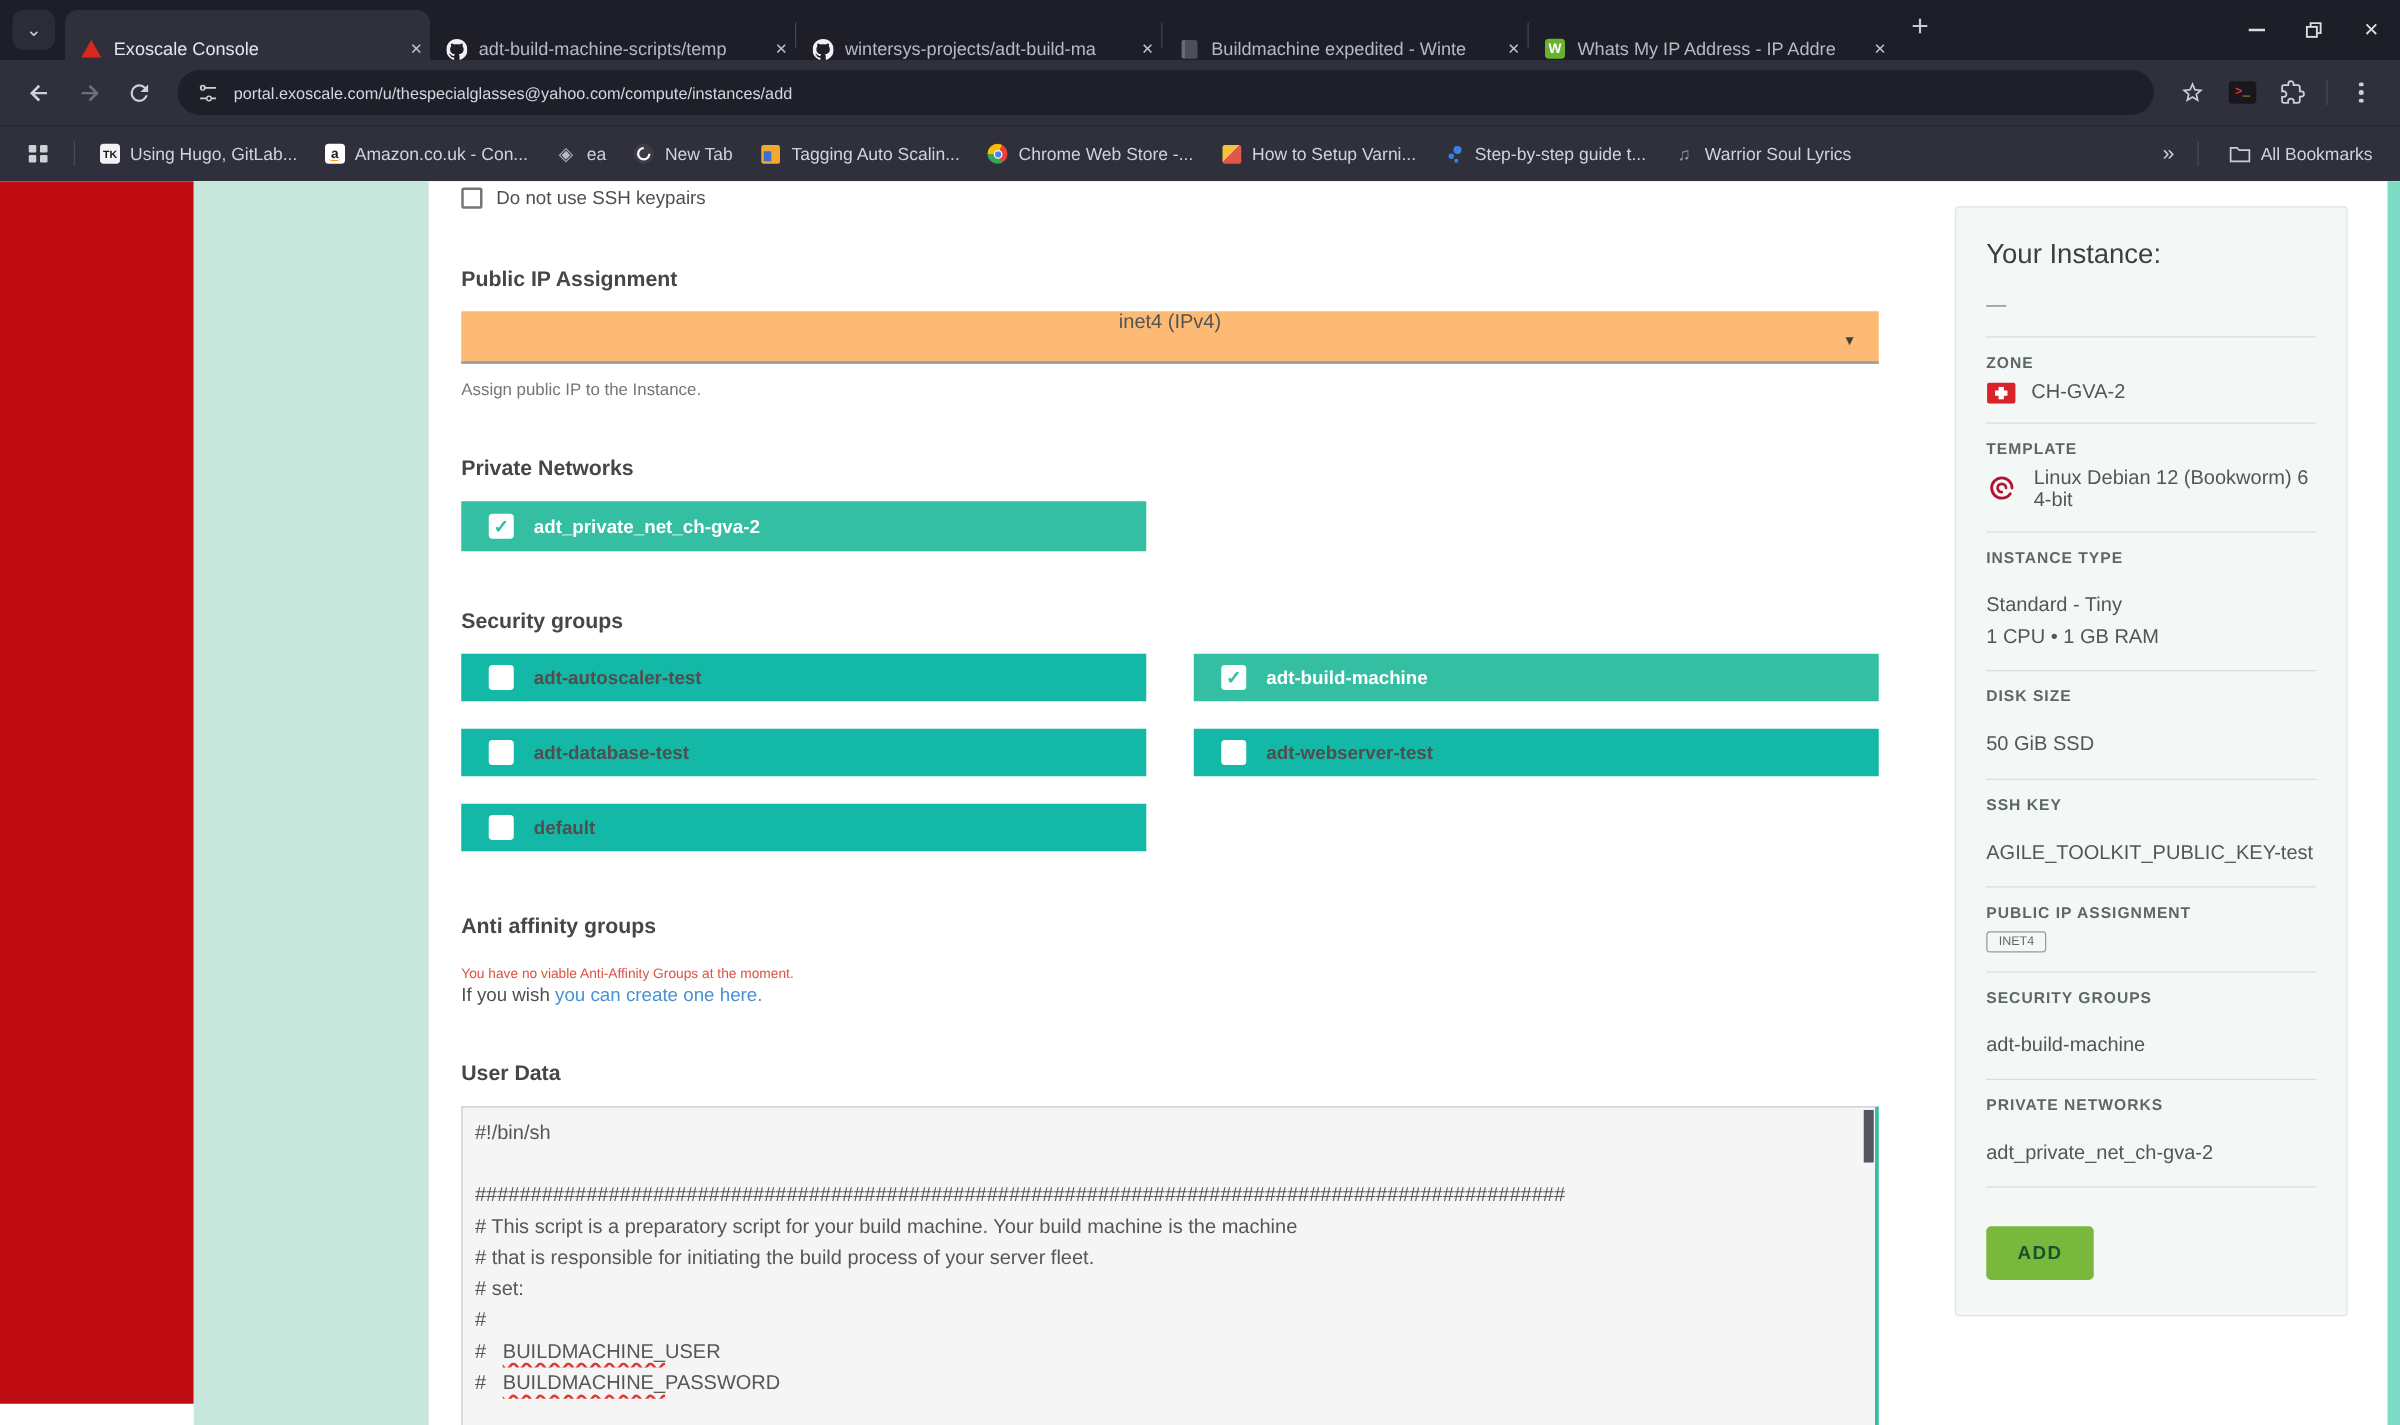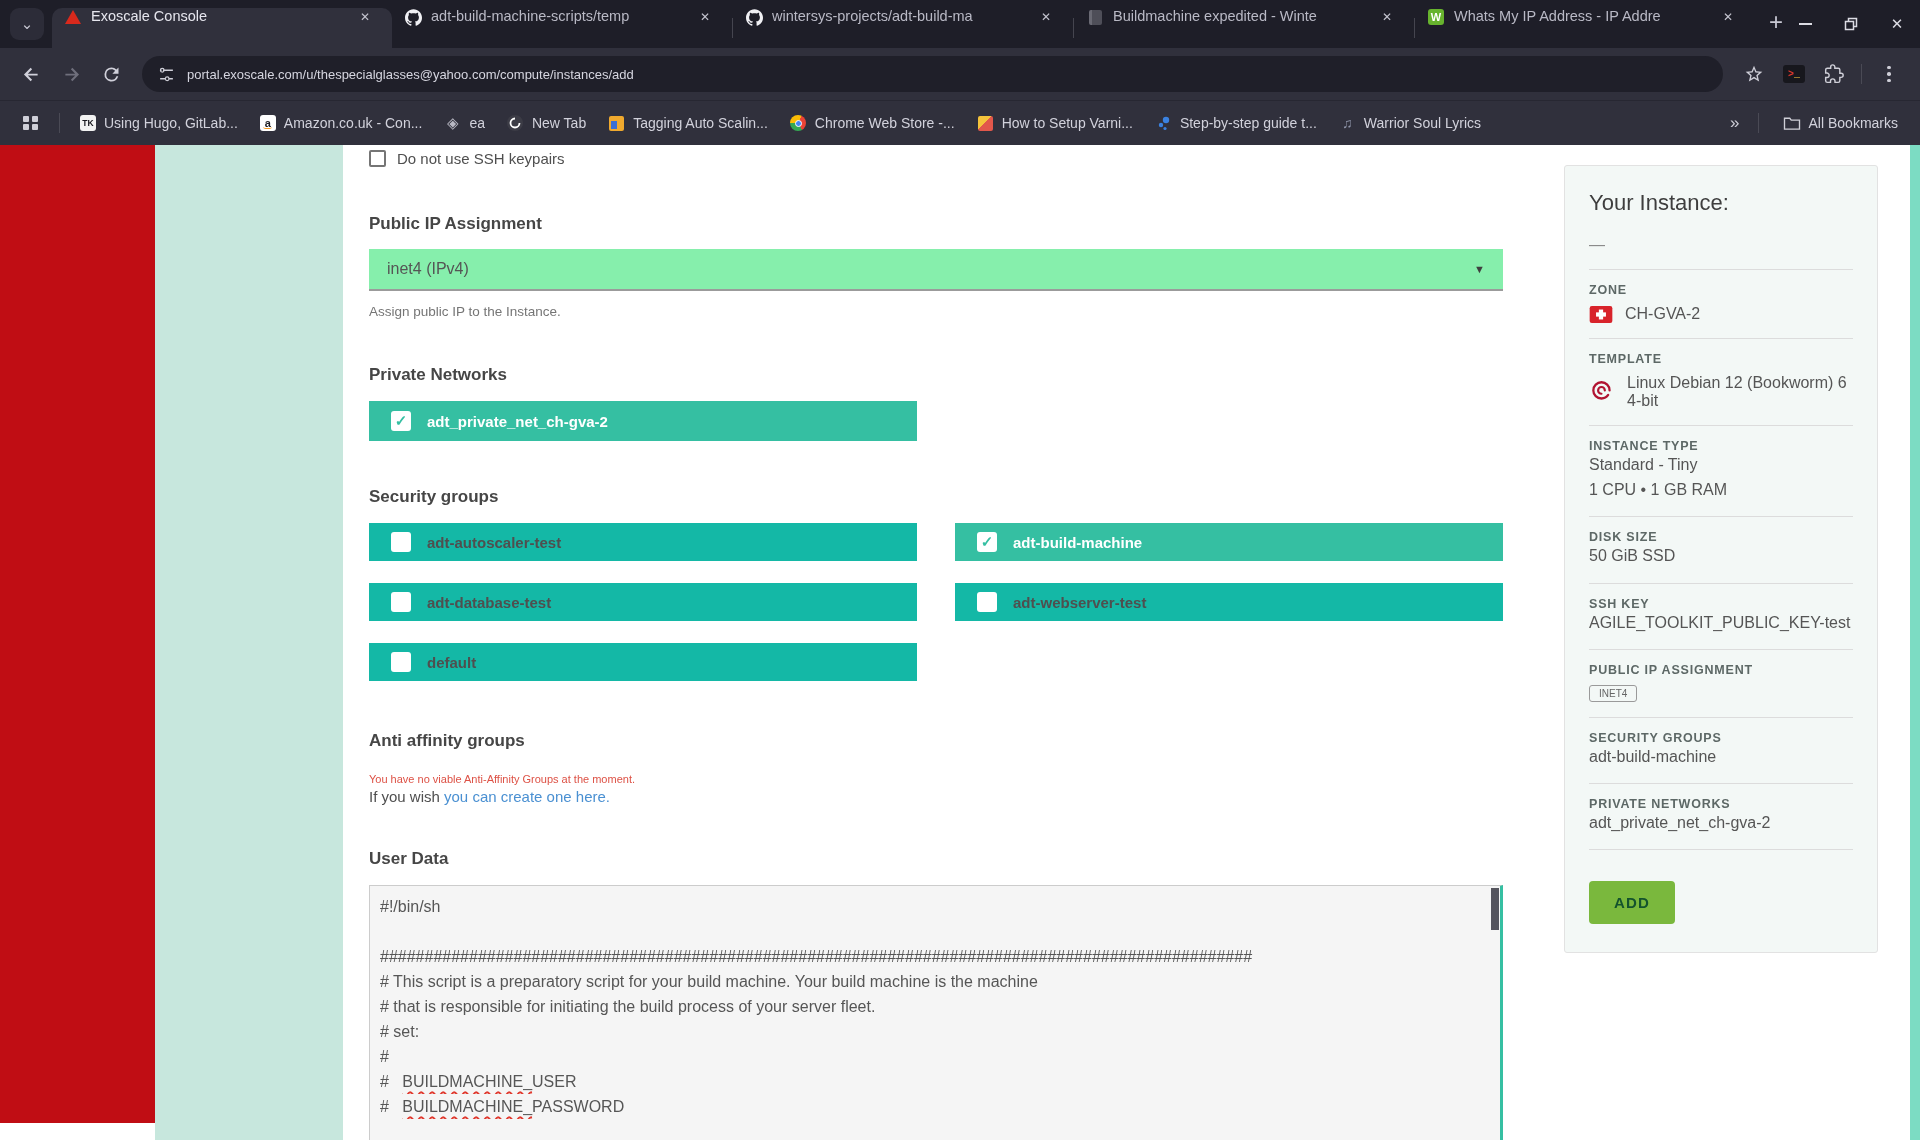--- a/index.html
+++ b/index.html
@@ -3,21 +3,21 @@
 <meta charset="utf-8">
 <style>
   * { box-sizing: border-box; margin: 0; padding: 0; }
   html,body { width:1920px; height:1140px; overflow:hidden; font-family:"Liberation Sans", sans-serif; background:#fff; }
 
   
   .chrome { position:absolute; top:0; left:0; width:1920px; }
   .tabstrip { height:48px; background:#1e1e28; display:flex; align-items:flex-end; padding-left:10px; position:relative; }
   .tab-search { width:34px; height:32px; margin:0 8px 8px 0; border-radius:9px; background:#2c2c38; color:#c9c9d4;
                 display:flex; align-items:center; justify-content:center; font-size:15px; }
-  .tab { width:340px; height:40px; display:flex; align-items:flex-start; gap:9px; padding:0 18px 0 12px;
+  .tab { width:292px; height:40px; display:flex; align-items:flex-end; gap:9px; padding:0 2px 0 12px;
          color:#b9b9c5; font-size:14.5px; position:relative; }
   .tab.active { background:#30303c; border-radius:10px 10px 0 0; color:#e6e6ee; }
   .tab-title { flex:1; white-space:nowrap; overflow:hidden; }
   .tab-close { width:18px; height:18px; border-radius:50%; display:flex; align-items:center; justify-content:center;
                font-size:12px; color:#c4c4cf; }
   .tab-sep { width:1px; height:20px; background:#45454f; margin-bottom:10px; }
   .newtab-btn { color:#c9c9d4; font-size:24px; font-weight:300; margin:0 0 12px 14px; }
   .win-controls { position:absolute; right:0; top:0; height:48px; display:flex; }
   .win-btn { width:46px; height:48px; display:flex; align-items:center; justify-content:center; color:#dcdce4; }
   .i-min { width:13px; height:2px; background:#dcdce4; }
@@ -75,22 +75,22 @@
   .mintcol { position:absolute; left:155px; top:0; width:188px; height:995px; background:#c7e7dd; }
   .page-scrollbar { position:absolute; right:0; top:0; width:10px; height:995px; background:#7cdcc3; }
 
   .content { position:absolute; left:369px; top:0; width:1134px; }
   .sec-label { font-size:17px; font-weight:bold; color:#464646; }
 
   .ssh-row { margin-top:5px; display:flex; align-items:center; gap:11px; color:#4f4f4f; font-size:15px; }
   .cb { width:17px; height:17px; border:2px solid #757575; border-radius:2px; background:#fff; flex:none; }
 
   .lbl-public { margin-top:47px; }
-  .select { margin-top:15px; height:42px; background:#86efac; border-bottom:2px solid #9b9b9b; display:flex;
-            align-items:center; padding:0 18px; color:#555; font-size:16px; }
+  .select { margin-top:15px; height:42px; background:#fdba74; border-bottom:2px solid #9b9b9b; display:flex;
+            align-items:center; padding:0 18px; color:#555; font-size:16px;flex-direction:column; }
   .select .arrow { margin-left:auto; font-size:11px; color:#3f3f3f; }
   .help { margin-top:13px; color:#757575; font-size:13.5px; }
 
   .lbl-pn { margin-top:46px; }
   .check-item { height:40px; display:flex; align-items:center; gap:16px; padding-left:22px;
                 font-weight:bold; font-size:15px; }
   .check-item.on { background:#35bfa2; color:#fff; }
   .check-item.off { background:#14b8a6; color:#4f4f4f; }
   .box { width:20px; height:20px; background:#fff; border-radius:3px; flex:none; display:flex; align-items:center;
          justify-content:center; color:#35bfa2; font-size:15px; font-weight:bold; }
@@ -114,21 +114,21 @@
         text-decoration-thickness:1.5px; text-underline-offset:4px; }
   .ud-thumb { position:absolute; right:1px; top:2px; width:8px; height:42px; background:#55555e; }
 
   
   .sidebar { position:absolute; top:20px; right:42px; width:314px; background:#f3f8f6; border:1px solid #e2e2e2;
              border-radius:3px; padding:24px 24px 28px; color:#555; }
   .sb-title { font-size:22px; color:#3e3e3e; }
   .sb-dash { margin-top:20px; font-size:16px; color:#888; }
   .sb-hr { border:0; border-top:1px solid #dcdcdc; margin:15px 0 13px; }
   .sb-label { font-size:12.5px; font-weight:bold; letter-spacing:.8px; color:#5d6866; }
-  .sb-value { margin-top:0; font-size:16px; color:#555; line-height:1.45; }
+  .sb-value { margin-top:20px; font-size:16px; color:#555; line-height:1.45; }
   .sb-row { margin-top:8px; display:flex; align-items:center; gap:12px; font-size:16px; }
   .breakall { word-break:break-all; }
   .flag { width:24px; height:17px; flex:none; margin-top:1px; }
   .deb { width:26px; height:26px; flex:none; }
   .badge { display:inline-block; margin-top:8px; border:1px solid #9a9a9a; border-radius:3px; padding:2px 9px;
            font-size:10px; color:#666; }
   .add-btn { margin-top:18px; background:#7ab83d; color:#14532d; border:none; border-radius:4px; font-weight:bold;
              letter-spacing:1.2px; font-size:15px; padding:13px 25px; font-family:"Liberation Sans",sans-serif; }
 </style>
 </head>

